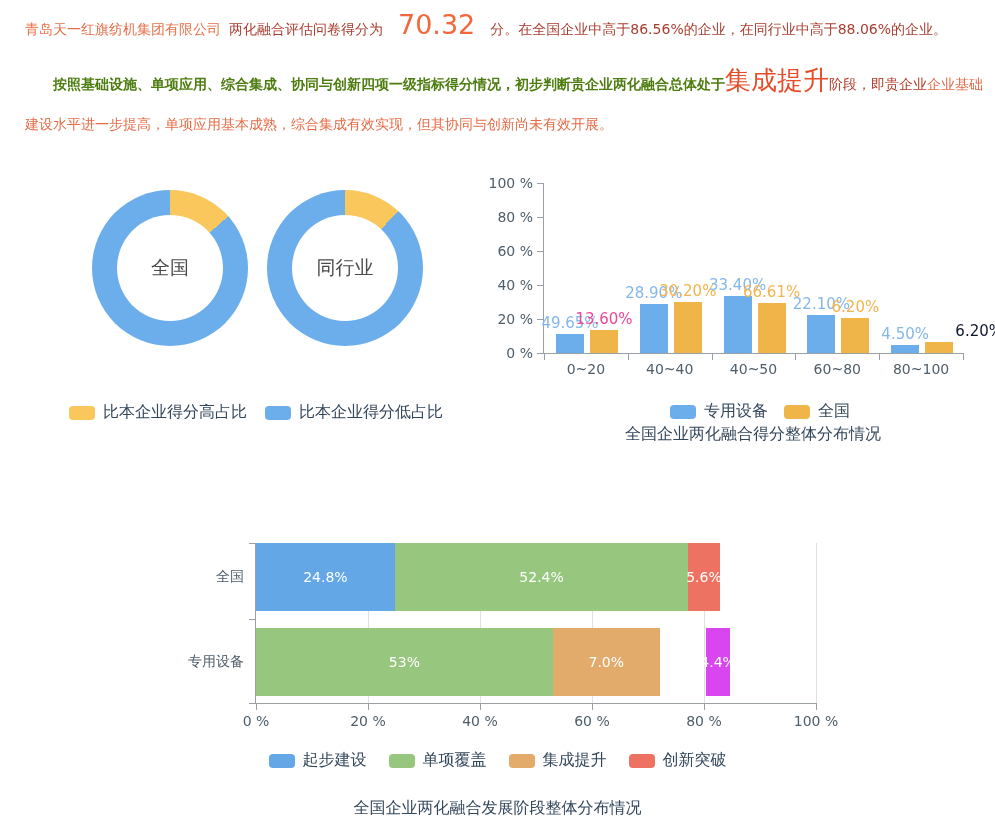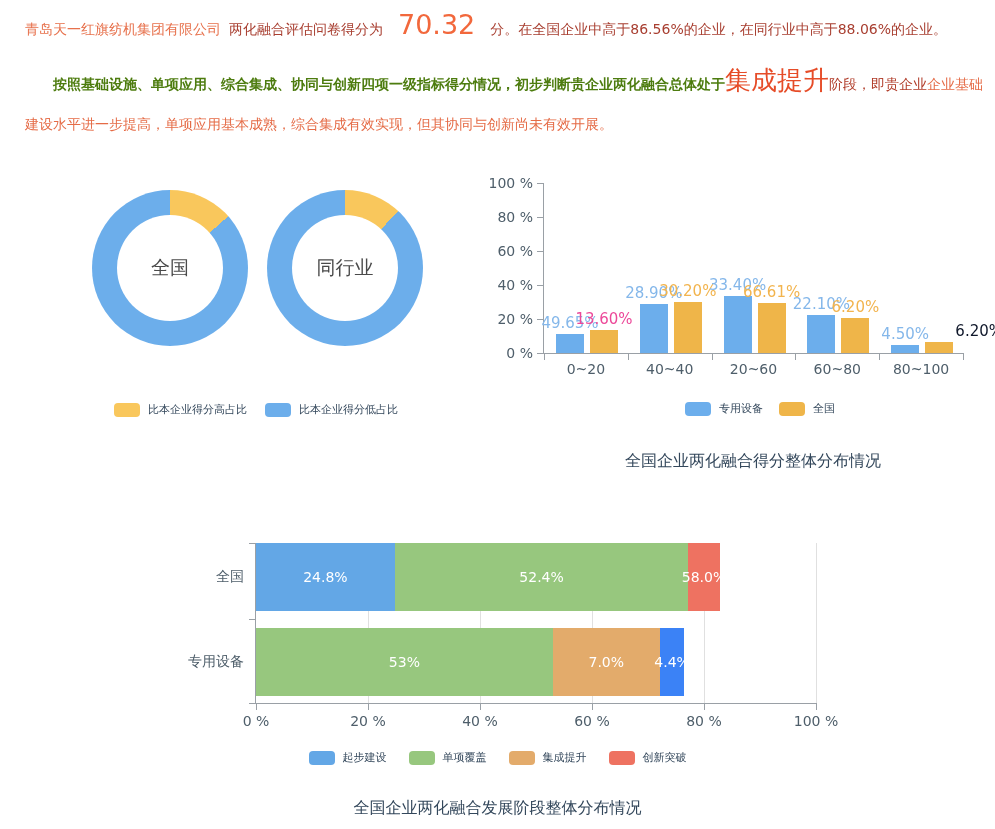--- a/index.html
+++ b/index.html
@@ -27,26 +27,26 @@
   .hole { position:absolute; inset:25px; background:#fff; border-radius:50%;
           display:flex; align-items:center; justify-content:center; font-size:19px; color:#4a4a4a; }
 
   
   .legend { position:absolute; display:flex; justify-content:center; align-items:center; }
   #donut-legend { left:0; top:402px; width:512px; gap:18px; }
   #bar-legend   { left:550px; top:401px; width:420px; gap:16px; }
   #stack-legend { left:0; top:750px; width:995px; gap:22px; }
   .lg-item { display:flex; align-items:center; gap:8px; cursor:pointer; }
   .sw { width:26px; height:14px; border-radius:4px; display:inline-block; }
-  .lg-txt { font-size:11px; color:#33475b; }
+  .lg-txt { font-size:16px; color:#33475b; }
 
   
   .chart-title { position:absolute; text-align:center; font-size:16px; color:#33475b; }
   #donut-title { left:0;    top:436px; width:512px; }
-  #bar-title   { left:523px; top:451px; width:460px; }
+  #bar-title   { left:523px; top:424px; width:460px; }
   #stack-title { left:0;    top:798px; width:995px; }
 
   
   #bar-plot { position:absolute; left:543px; top:183px; width:420px; height:171px;
               border-left:1px solid #9aa0a6; border-bottom:1px solid #9aa0a6; }
   #bar-plot .ytick { position:absolute; left:-7px; width:7px; height:1px; background:#9aa0a6; }
   #bar-plot .ylab  { position:absolute; right:calc(100% + 11px); font-size:14px; color:#4e5e6a; white-space:nowrap; }
   #bar-plot .xtick { position:absolute; bottom:-7px; width:1px; height:7px; background:#9aa0a6; }
   #bar-plot .xlab  { position:absolute; top:calc(100% + 8px); width:20%; text-align:center;
                      font-size:14px; color:#4e5e6a; white-space:nowrap; }
@@ -124,21 +124,21 @@
       <span class="xlab" style="left: 0%;">0~20</span>
       <div class="bar" style="left: calc(0% + 12px); height: 11.2%; background: rgb(108, 174, 236);"></div>
       <span class="blab" style="left: calc(0% + 26px); bottom: calc(11.2% + 2px); color: rgb(132, 183, 234);">49.65%</span>
       <div class="bar" style="left: calc(0% + 46px); height: 13.6%; background: rgb(239, 181, 73);"></div>
       <span class="blab" style="left: calc(0% + 60px); bottom: calc(13.6% + 2px); color: #ec4899;">13.60%</span>
       <span class="xlab" style="left: 20%;">40~40</span>
       <div class="bar" style="left: calc(20% + 12px); height: 28.9%; background: rgb(108, 174, 236);"></div>
       <span class="blab" style="left: calc(20% + 26px); bottom: calc(28.9% + 2px); color: rgb(132, 183, 234);">28.90%</span>
       <div class="bar" style="left: calc(20% + 46px); height: 30.2%; background: rgb(239, 181, 73);"></div>
       <span class="blab" style="left: calc(20% + 60px); bottom: calc(30.2% + 2px); color: rgb(242, 180, 78);">30.20%</span>
-      <span class="xlab" style="left: 40%;">20~60</span>
+      <span class="xlab" style="left: 40%;">40~50</span>
       <div class="bar" style="left: calc(40% + 12px); height: 33.4%; background: rgb(108, 174, 236);"></div>
       <span class="blab" style="left: calc(40% + 26px); bottom: calc(33.4% + 2px); color: rgb(132, 183, 234);">33.40%</span>
       <div class="bar" style="left: calc(40% + 46px); height: 29.4%; background: rgb(239, 181, 73);"></div>
       <span class="blab" style="left: calc(40% + 60px); bottom: calc(29.4% + 2px); color: rgb(242, 180, 78);">66.61%</span>
       <span class="xlab" style="left: 60%;">60~80</span>
       <div class="bar" style="left: calc(60% + 12px); height: 22.1%; background: rgb(108, 174, 236);"></div>
       <span class="blab" style="left: calc(60% + 26px); bottom: calc(22.1% + 2px); color: rgb(132, 183, 234);">22.10%</span>
       <div class="bar" style="left: calc(60% + 46px); height: 20.6%; background: rgb(239, 181, 73);"></div>
       <span class="blab" style="left: calc(60% + 60px); bottom: calc(20.6% + 2px); color: rgb(242, 180, 78);">6.20%</span>
       <span class="xlab" style="left: 80%;">80~100</span>
@@ -181,32 +181,32 @@
       <span class="sytick" style="top: 76px;"></span>
       <span class="sytick" style="top: 160px;"></span>
       <div class="srow" style="top: 0px;">
         <div class="seg" style="width: 24.8%; background: rgb(99, 167, 230);">
           <span class="seglab">24.8%</span>
         </div>
         <div class="seg" style="width: 52.4%; background: rgb(151, 199, 126);">
           <span class="seglab">52.4%</span>
         </div>
         <div class="seg" style="width: 5.6%; background: rgb(238, 114, 97);">
-          <span class="seglab">58.0%</span>
+          <span class="seglab">5.6%</span>
         </div>
       </div>
       <span class="rowlab" style="top: 0px;">全国</span>
       <div class="srow" style="top: 85px;">
         <div class="seg" style="width: 53%; background: rgb(151, 199, 126);">
           <span class="seglab">53%</span>
         </div>
         <div class="seg" style="width: 19.1%; background: rgb(227, 171, 107);">
           <span class="seglab">7.0%</span>
         </div>
-        <div class="seg" style="width: 4.4%; background: #3b82f6;">
+        <div class="seg" style="width: 4.4%; background: #d946ef; margin-left: 46px;">
           <span class="seglab">4.4%</span>
         </div>
       </div>
       <span class="rowlab" style="top: 85px;">专用设备</span>
     </div>
   <div id="stack-legend" class="legend">
       <span class="lg-item">
         <span class="sw" style="background: rgb(99, 167, 230);"></span>
         <span class="lg-txt">起步建设</span>
       </span>

